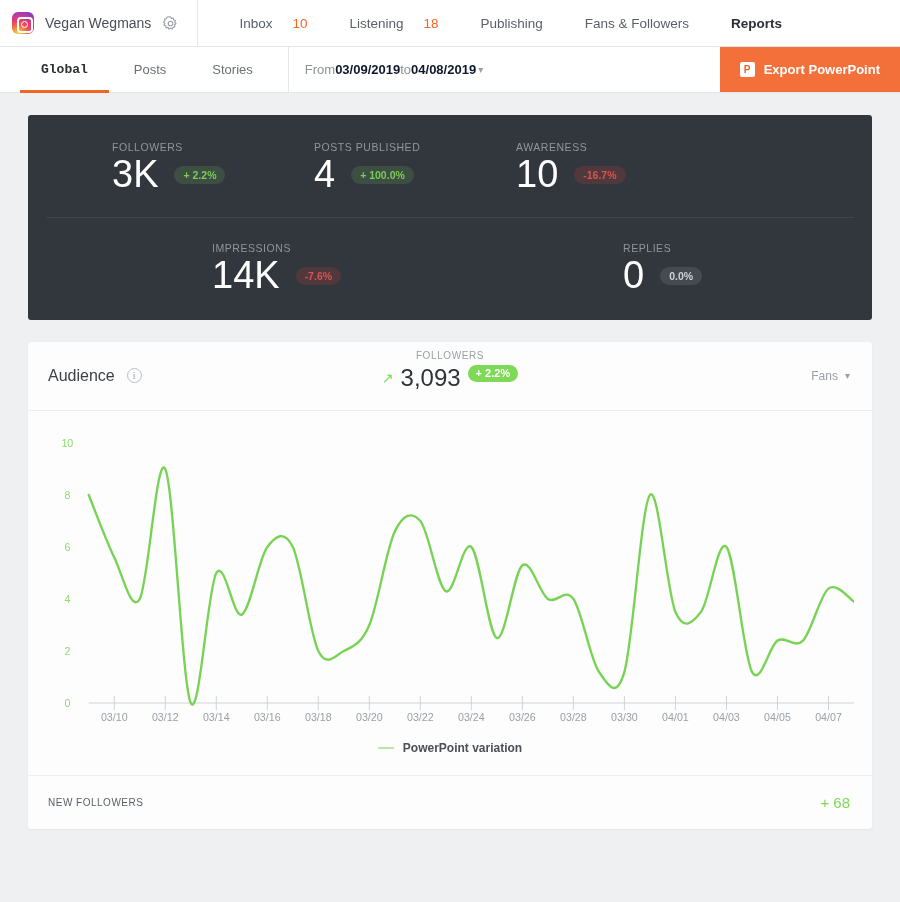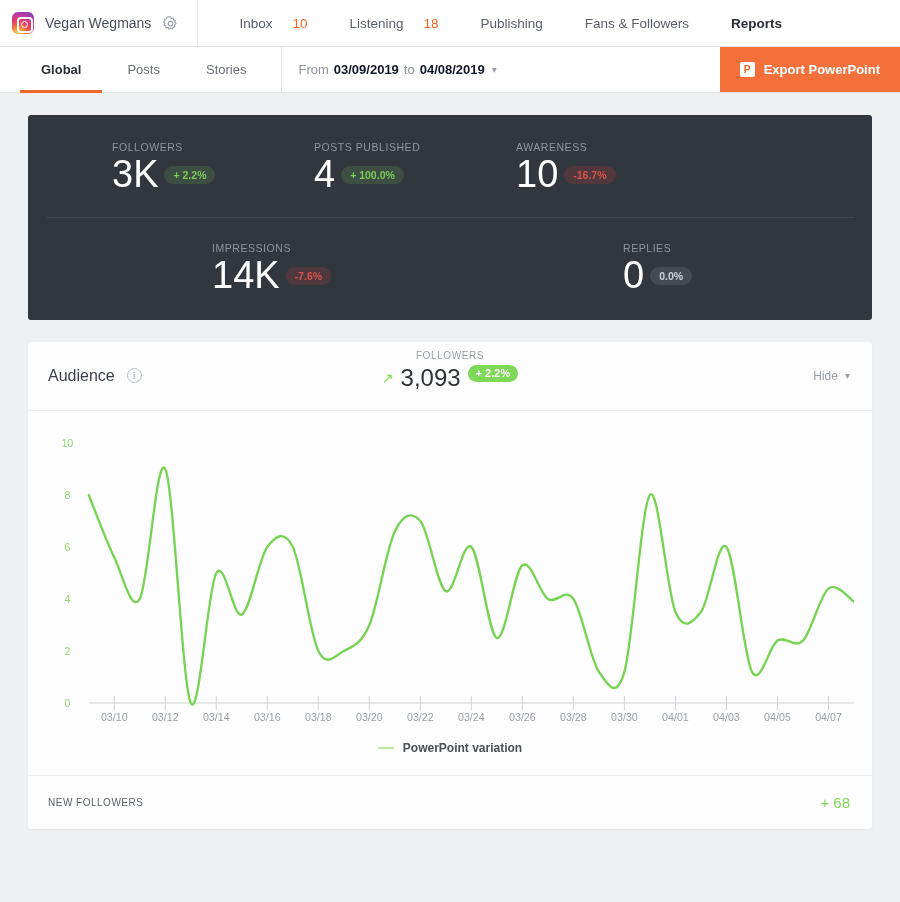--- a/index.html
+++ b/index.html
@@ -54,27 +54,27 @@
   
   .subbar {
     height: 46px; background: #fff; display: flex; align-items: stretch;
     border-bottom: 1px solid #e4e6e8; position: relative;
   }
   .sub-tabs { display: flex; align-items: stretch; padding-left: 18px; }
   .sub-tab {
     display: flex; align-items: center; padding: 0 23px;
     font-size: 13px; color: #6b7076; cursor: pointer; position: relative;
   }
-  .sub-tab.active { color: #2b2f33; font-weight: bold; }
+  .sub-tab.active { color: #2b2f33; font-weight: bold; font-family: Liberation Mono, monospace; }
   .sub-tab.active::after {
     content:""; position:absolute; left:2px; right:2px; bottom:-1px;
     height:3px; background:#f26522;
   }
   .date-range {
-    display: flex; align-items: center; gap: 5px;
+    display: flex; align-items: center; 
     border-left: 1px solid #e4e6e8;
     padding: 0 16px; font-size: 13px; color: #8d9298;
     margin-left: 12px; cursor: pointer;
   }
   .date-range b { color: #0f172a; font-weight: bold; }
   .chev { font-size: 10px; color:#9aa0a6; margin-left:2px; }
   .export-btn {
     margin-left: auto;
     background: #f47game; background: #f4703a;
     color: #fff; font-size: 13px; font-weight: bold;
@@ -97,21 +97,21 @@
   }
   .summary-row { display: flex; }
   .summary-row.top > .stat { width: 25%; }
   .summary-row.bottom { border-top: 1px solid #3f454d; margin-top: 22px; padding-top: 24px; }
   .summary-row.bottom > .stat { width: 50%; }
   .stat { padding-left: 66px; }
   .stat-label {
     font-size: 10.5px; letter-spacing: .55px; color: #8e959e;
     text-transform: uppercase; margin-bottom: 2px;
   }
-  .stat-value-row { display: flex; align-items: center; gap: 6px; }
+  .stat-value-row { display: flex; align-items: center; gap: 16px; }
   .stat-value { font-size: 38px; color: #fff; font-weight: normal; line-height: 1.05; }
   .badge {
     font-size: 10.5px; font-weight: bold; border-radius: 11px;
     padding: 4px 9px; white-space: nowrap; line-height: 1;
   }
   .badge.up   { background: rgba(123,200,90,.16); color: #7dc95a; }
   .badge.down { background: rgba(200,60,60,.20);  color: #d9534f; }
   .badge.flat { background: rgba(255,255,255,.10); color: #cdd2d8; }
 
   
@@ -278,21 +278,21 @@
       <span class="info-icon">i</span>
       <div class="head-center">
         <span class="kpi-label">FOLLOWERS</span>
         <span class="kpi-row">
           <span class="arrow-up">↗</span>
           <span class="kpi-value">3,093</span>
           <span class="kpi-badge">+ 2.2%</span>
         </span>
       </div>
       <span class="hide-link">
-        <span>Hide</span>
+        <span>Fans</span>
         <span class="chev">▾</span>
       </span>
     </div>
 
     <div class="chart-area">
       <svg class="chart-svg" viewBox="0 0 832 300" preserveAspectRatio="none">
         <g id="y-ticks">
             <text x="22" y="282" fill="#8fd96e" font-size="11" text-anchor="middle" font-family="&quot;Liberation Sans&quot;, sans-serif">0</text>
             <text x="22" y="230" fill="#8fd96e" font-size="11" text-anchor="middle" font-family="&quot;Liberation Sans&quot;, sans-serif">2</text>
             <text x="22" y="178" fill="#8fd96e" font-size="11" text-anchor="middle" font-family="&quot;Liberation Sans&quot;, sans-serif">4</text>

